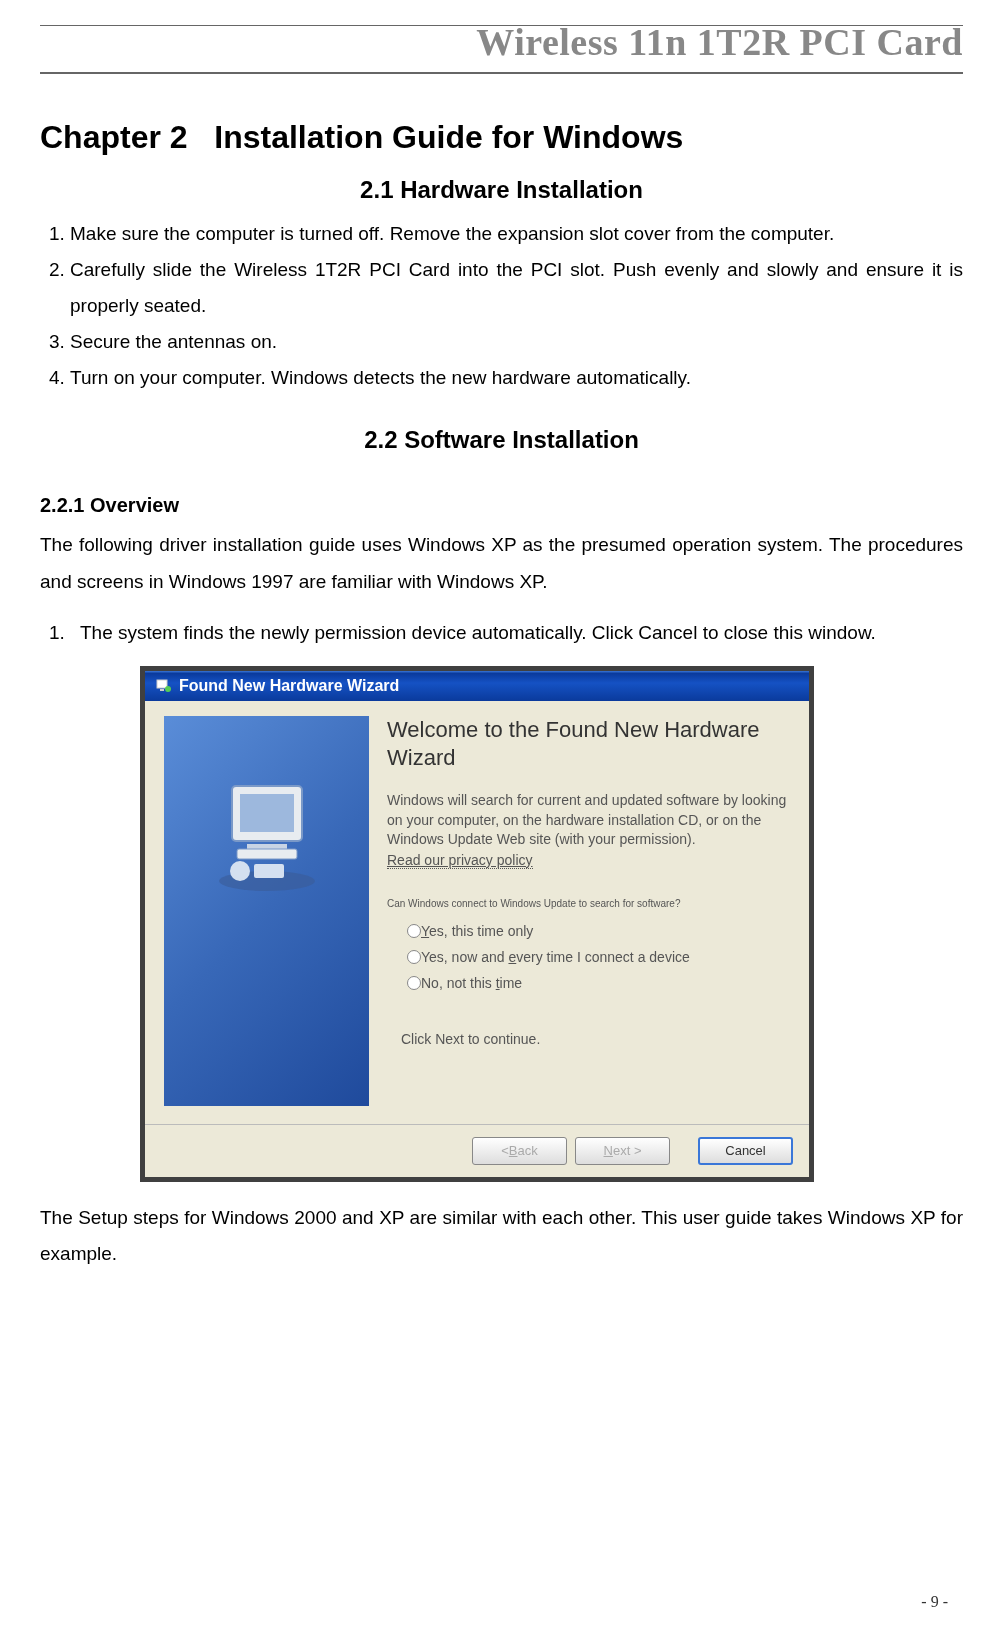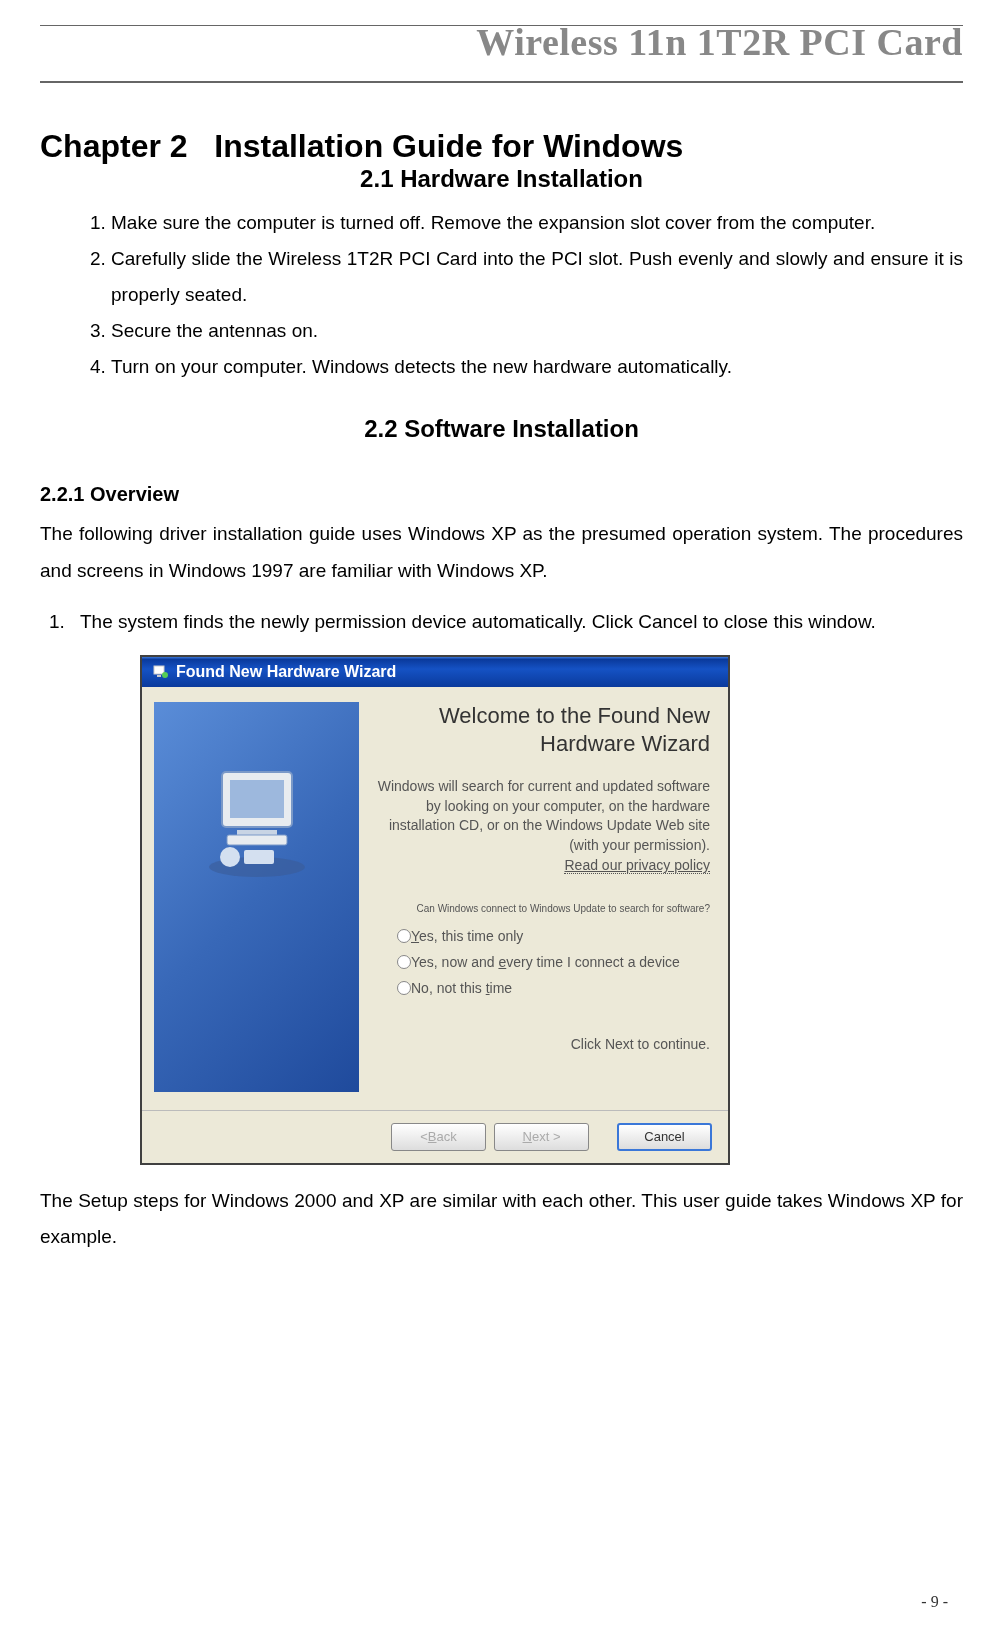--- a/index.html
+++ b/index.html
@@ -11,41 +11,42 @@
       width: 1003px;
       height: 1631px;
       background: #fff;
       font-family: Arial, sans-serif;
       padding: 20px 40px 20px 40px;
       position: relative;
     }
     .header {
       text-align: right;
       border-bottom: 2px solid #666;
-      padding-bottom: 17px;
+      padding-bottom: 8px;
       margin-bottom: 45px;
       position: relative;
     }
     .header-title {
       font-family: "Times New Roman", serif;
       font-size: 38px;
       font-weight: bold;
       color: #888;
       letter-spacing: 0.5px;
     }
     .header-line-thin {
       position: absolute;
       left: 0;
       right: 0;
       top: 5px;
       border-top: 1px solid #666;
     }
     .chapter-title {
       font-size: 32px;
       font-weight: bold;
+      margin-bottom: 20px;
     }
     .section-title {
       font-size: 24px;
       font-weight: bold;
       margin-bottom: 12px;
       text-align: center;
     }
     .subsection-title {
       font-size: 20px;
       font-weight: bold;
@@ -54,43 +55,42 @@
     }
     .ordered-list {
       list-style-position: outside;
       padding-left: 30px;
       margin-bottom: 30px;
     }
     .ordered-list li {
       font-size: 19px;
       line-height: 1.9;
       text-align: justify;
-      margin-left: 41px;
     }
     .body-text {
       font-size: 19px;
       line-height: 1.9;
       text-align: justify;
       margin-bottom: 15px;
     }
     .software-ol {
       list-style-position: outside;
       padding-left: 30px;
       margin-bottom: 15px;
     }
     .software-ol li {
       font-size: 19px;
       line-height: 1.9;
       text-align: justify;
       padding-left: 10px;
     }
     .dialog-container {
-      width: 590px;
+      width: 674px;
       margin: 10px auto 18px 100px;
-      border: 2px solid #404040;
+      border: 5px solid #404040;
       background: #ece9d8;
       font-family: Tahoma, sans-serif;
     }
     .dialog-titlebar {
       background: linear-gradient(to bottom, #3a77d8 0%, #0a3a9c 8%, #1552c4 40%, #0a3a9c 100%);
       color: #fff;
       padding: 6px 10px;
       font-size: 16px;
       font-weight: bold;
       display: flex;
@@ -100,23 +100,22 @@
     .titlebar-icon {
       width: 18px;
       height: 18px;
       display: inline-flex;
       align-items: center;
       justify-content: center;
       font-size: 14px;
     }
     .dialog-body {
       display: flex;
-      padding: 15px 18px 18px 12px;
+      padding: 15px 18px 18px 19px;
       gap: 18px;
-      text-align: right;
     }
     .dialog-sidebar {
       width: 205px;
       height: 390px;
       background: linear-gradient(135deg, #5a8dd8 0%, #3868b8 50%, #1f4a9c 100%);
       position: relative;
       flex-shrink: 0;
     }
     .sidebar-graphic {
       position: absolute;

